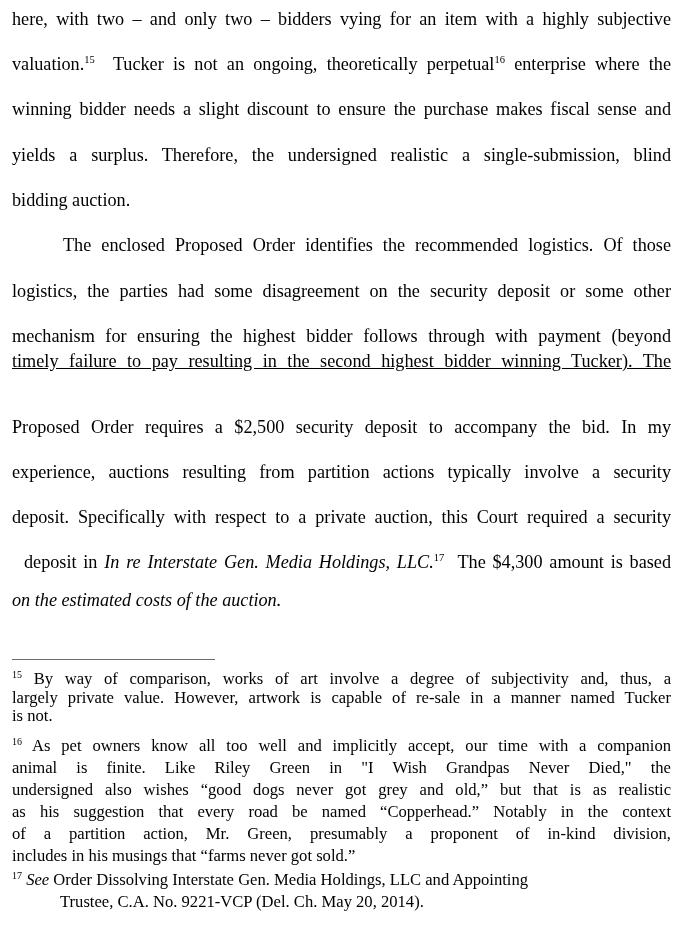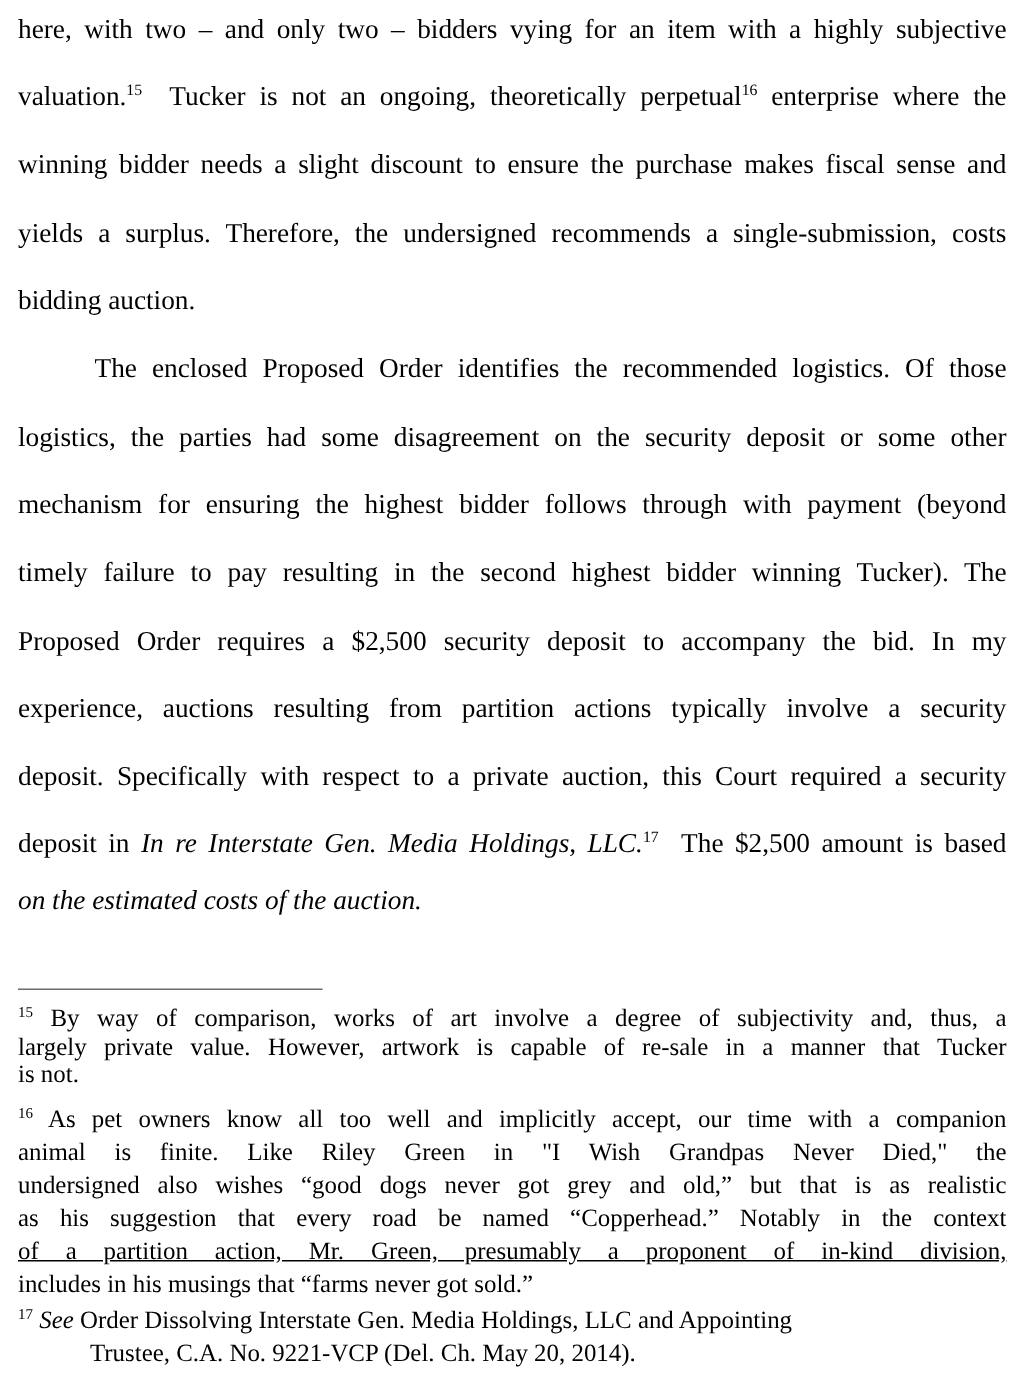--- a/index.html
+++ b/index.html
@@ -78,62 +78,62 @@
 <div class="page">
 
   <div class="body-line" style="top:8px;">here, with two – and only two – bidders vying for an item with a highly subjective</div>
 
   <div class="body-line" style="top:53px;">
     <span>valuation.</span><sup>15</sup><span style="white-space:pre;">  Tucker is not an ongoing, theoretically perpetual</span><sup>16</sup><span style="white-space:pre;"> enterprise where the</span>
   </div>
 
   <div class="body-line" style="top:98px;">winning bidder needs a slight discount to ensure the purchase makes fiscal sense and</div>
 
-  <div class="body-line" style="top:144px;">yields a surplus.  Therefore, the undersigned recommends a single-submission, costs</div>
+  <div class="body-line" style="top:144px;">yields a surplus.  Therefore, the undersigned realistic a single-submission, blind</div>
 
   <div class="body-line last" style="top:189px;">bidding auction.</div>
 
   <div class="body-line indent" style="top:234px;">The enclosed Proposed Order identifies the recommended logistics.  Of those</div>
 
   <div class="body-line" style="top:280px;">logistics, the parties had some disagreement on the security deposit or some other</div>
 
   <div class="body-line" style="top:325px;">mechanism for ensuring the highest bidder follows through with payment (beyond</div>
 
-  <div class="body-line" style="top:370px;">timely failure to pay resulting in the second highest bidder winning Tucker).  The</div>
+  <div class="body-line" style="top:350px;text-decoration:underline;">timely failure to pay resulting in the second highest bidder winning Tucker).  The</div>
 
   <div class="body-line" style="top:416px;">Proposed Order requires a $2,500 security deposit to accompany the bid.  In my</div>
 
   <div class="body-line" style="top:461px;">experience, auctions resulting from partition actions typically involve a security</div>
 
   <div class="body-line" style="top:506px;">deposit.  Specifically with respect to a private auction, this Court required a security</div>
 
   <div class="body-line" style="top:551px;">
-    <span style="white-space:pre;">deposit in </span><em>In re Interstate Gen. Media Holdings, LLC.</em><sup>17</sup><span style="white-space:pre;">  The $2,500 amount is based</span>
+    <span style="white-space:pre;margin-left:12px;">deposit in </span><em>In re Interstate Gen. Media Holdings, LLC.</em><sup>17</sup><span style="white-space:pre;">  The $4,300 amount is based</span>
   </div>
 
   <div class="body-line last" style="top:589px;font-style:italic;">on the estimated costs of the auction.</div>
 
   <div class="fn-rule"></div>
 
   <div>
     <div class="fn-line" style="top:670px;">
       <sup>15</sup> <span>By way of comparison, works of art involve a degree of subjectivity and, thus, a</span>
     </div>
-    <div class="fn-line" style="top:689px;">largely private value.  However, artwork is capable of re-sale in a manner that Tucker</div>
+    <div class="fn-line" style="top:689px;">largely private value.  However, artwork is capable of re-sale in a manner named Tucker</div>
     <div class="fn-line last" style="top:707px;">is not.</div>
   </div>
 
   <div>
     <div class="fn-line" style="top:737px;">
       <sup>16</sup> <span>As pet owners know all too well and implicitly accept, our time with a companion</span>
     </div>
     <div class="fn-line" style="top:759px;">animal is finite.  Like Riley Green in "I Wish Grandpas Never Died," the</div>
     <div class="fn-line" style="top:781px;">undersigned also wishes “good dogs never got grey and old,” but that is as realistic</div>
     <div class="fn-line" style="top:803px;">as his suggestion that every road be named “Copperhead.”  Notably in the context</div>
-    <div class="fn-line" style="top:825px;text-decoration:underline;">of a partition action, Mr. Green, presumably a proponent of in-kind division,</div>
+    <div class="fn-line" style="top:825px;">of a partition action, Mr. Green, presumably a proponent of in-kind division,</div>
     <div class="fn-line last" style="top:847px;">includes in his musings that “farms never got sold.”</div>
   </div>
 
   <div>
     <div class="fn-line last" style="top:871px;">
       <sup>17</sup> <em>See</em> <span>Order Dissolving Interstate Gen. Media Holdings, LLC and Appointing</span>
     </div>
     <div class="fn-line last" style="top:893px;margin-left:48px;">Trustee, C.A. No. 9221-VCP (Del. Ch. May 20, 2014).</div>
   </div>
 

